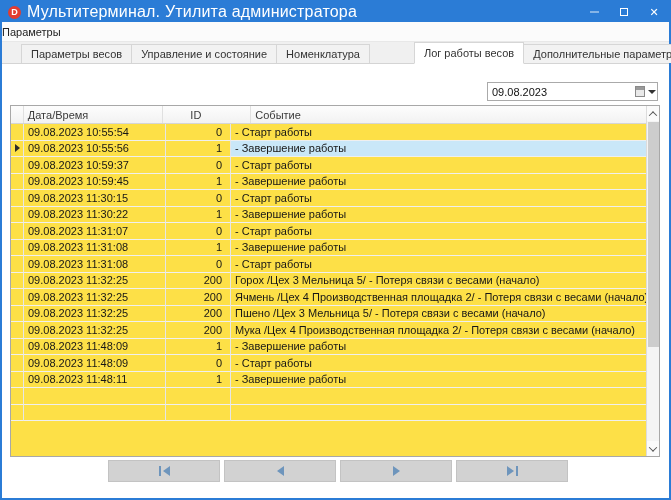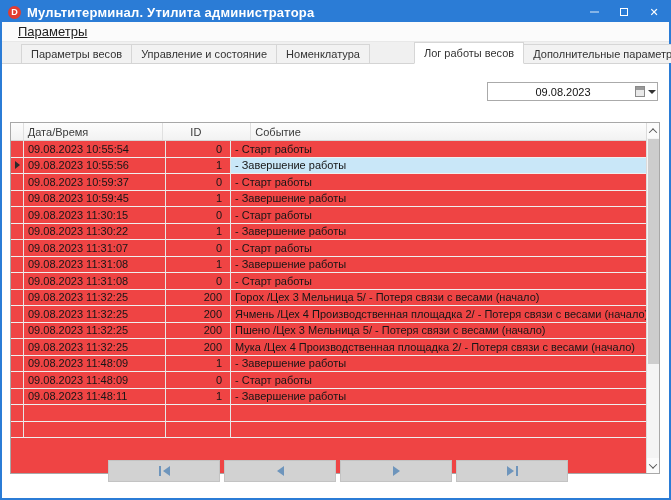--- a/index.html
+++ b/index.html
@@ -5,58 +5,58 @@
   * { margin:0; padding:0; box-sizing:border-box; font-family:"Liberation Sans", sans-serif; }
   html,body { width:671px; height:500px; overflow:hidden; background:#fff; }
   .window { position:relative; width:671px; height:500px; background:#fff;
             border:2px solid #2b7cd6; }
 
   
   .titlebar { height:20px; background:#2b7cd6; display:flex; align-items:center; }
   .app-icon { width:13px; height:13px; border-radius:50%; background:#e23c31; color:#fff;
               font-size:9px; font-weight:bold; display:flex; align-items:center; justify-content:center;
               margin:0 6px 0 6px; line-height:13px; }
-  .title { color:#fff; font-size:13px; font-weight:700; letter-spacing:.2px; flex:1;
+  .title { color:#fff; font-size:16px; font-weight:400; letter-spacing:.2px; flex:1;
            white-space:nowrap; overflow:hidden; }
   .winbtn { width:30px; height:20px; display:flex; align-items:center; justify-content:center; cursor:default; }
   .min-glyph { width:9px; height:2px; background:#cfe2f6; opacity:.55; }
   .max-glyph { width:8px; height:8px; border:1px solid #fff; }
   .close-glyph { color:#fff; font-size:11px; line-height:11px; }
 
   
   .menubar { height:20px; background:#fbfbfb; border-bottom:1px solid #e8e8e8;
              display:flex; align-items:center; }
-  .menu-item { font-size:13px; color:#222; padding:0 16px; height:100%; display:flex; align-items:center;text-decoration:underline; }
+  .menu-item { font-size:11px; color:#222; padding:0 0; height:100%; display:flex; align-items:center; }
 
   
   .tabstrip { height:22px; background:#f0f0f0; display:flex; align-items:flex-end;
               border-bottom:1px solid #d4d4d4; padding-left:19px; position:relative; }
   .tab { font-size:11px; color:#333; background:#f2f2f2; border:1px solid #d6d6d6; border-bottom:none;
          padding:2px 9px 3px 9px; margin-right:-1px; height:19px; display:flex; align-items:center;
          position:relative; white-space:nowrap; }
   .tab.active { background:#fff; height:22px; z-index:2; margin-bottom:-1px;
                 border-bottom:1px solid #fff; font-weight:400;margin-left:45px; }
 
   
   .content { position:relative; height:434px; background:#fff; }
 
   .datepicker { position:absolute; top:18px; left:485px; width:171px; height:19px;
                 border:1px solid #aaaaaa; background:#fff; display:flex; align-items:center; }
   .date-input { flex:1; border:none; outline:none; font-size:11px; color:#111; padding:0 0 0 4px;
-                height:100%; background:transparent;text-align:center; }
+                height:100%; background:transparent; }
   .picker-btn { width:30px; height:100%; display:flex; align-items:center; justify-content:center;
                 gap:3px; background:#fff; border:none; cursor:default; }
   .cal-icon { width:10px; height:11px; border:1px solid #8a8a8a; background:#e9e9e9; position:relative; }
   .cal-icon::before { content:""; position:absolute; left:0; right:0; top:0; height:3px; background:#9a9a9a; }
   .dd-arrow { width:0; height:0; border-left:4px solid transparent; border-right:4px solid transparent;
               border-top:4px solid #333; }
 
   
-  .grid-panel { position:absolute; left:8px; top:58px; width:650px; height:352px;
-                border:1px solid #a8a8a8; background:#ef4444; overflow:hidden; }
+  .grid-panel { position:absolute; left:8px; top:41px; width:650px; height:352px;
+                border:1px solid #a8a8a8; background:#fde047; overflow:hidden; }
   .grid-header { display:flex; height:18px; background:linear-gradient(#fdfdfd,#f2f2f2);
                  border-bottom:1px solid #d5d5d5; }
   .hc { font-size:11px; color:#3a3a3a; display:flex; align-items:center; border-right:1px solid #e0e0e0; }
   .hc-gutter { width:13px; }
   .hc-date { width:142px; padding-left:4px; }
   .hc-id { width:65px; padding-left:3px;margin-left:24px; }
   .hc-event { width:415px; padding-left:4px; border-right:none; }
 
   .grid-body { position:relative; }
   .row { display:flex; height:16.5px; }

